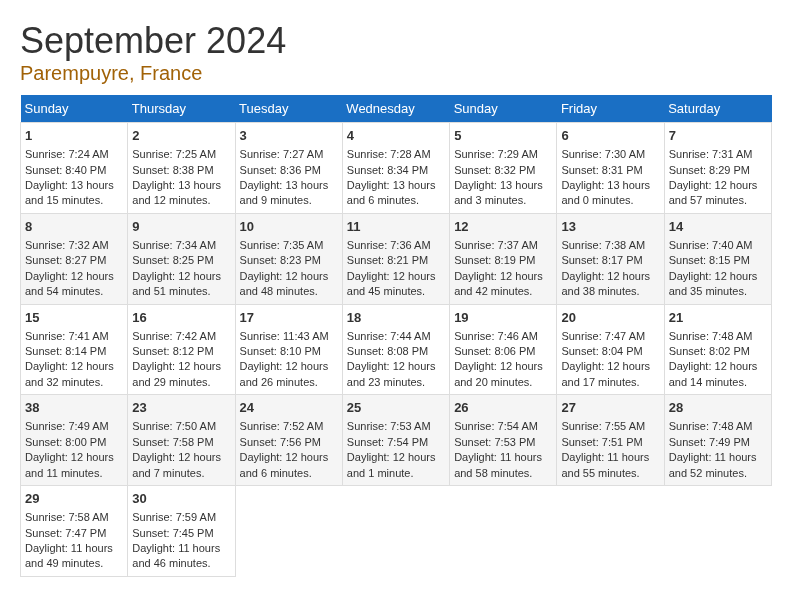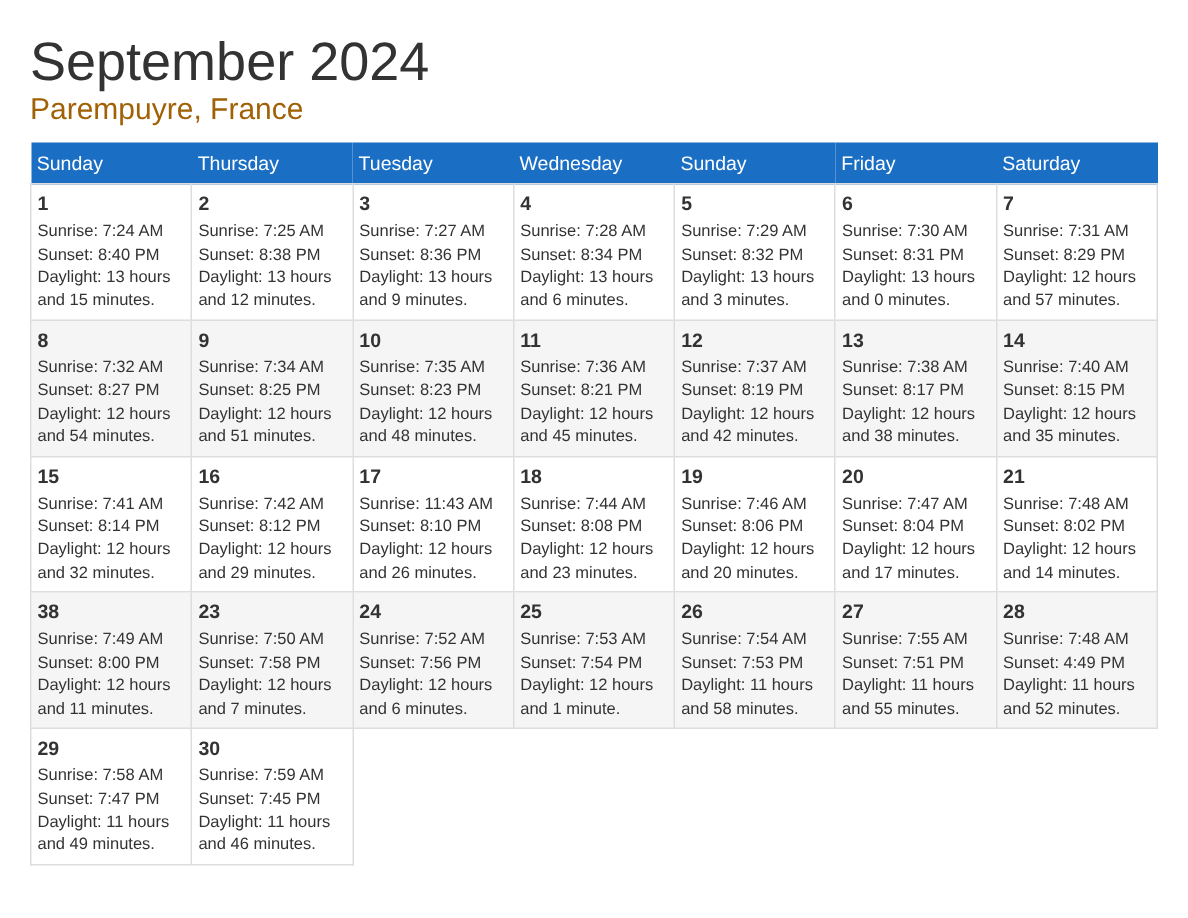--- a/index.html
+++ b/index.html
@@ -294,21 +294,21 @@
         <td>
           <span class="day-number">27</span>
           <div>Sunrise: 7:55 AM</div>
           <div>Sunset: 7:51 PM</div>
           <div>Daylight: 11 hours</div>
           <div>and 55 minutes.</div>
         </td>
         <td>
           <span class="day-number">28</span>
           <div>Sunrise: 7:48 AM</div>
-          <div>Sunset: 4:49 PM</div>
+          <div>Sunset: 7:49 PM</div>
           <div>Daylight: 11 hours</div>
           <div>and 52 minutes.</div>
         </td>
       </tr>
       <tr>
         <td>
           <span class="day-number">29</span>
           <div>Sunrise: 7:58 AM</div>
           <div>Sunset: 7:47 PM</div>
           <div>Daylight: 11 hours</div>

